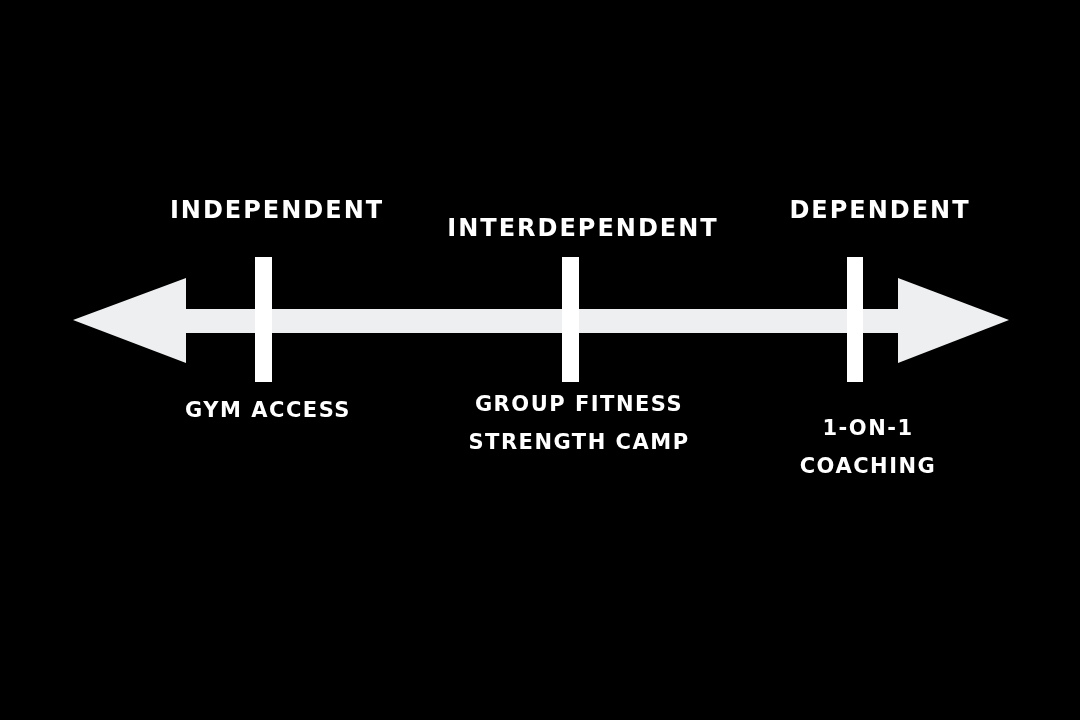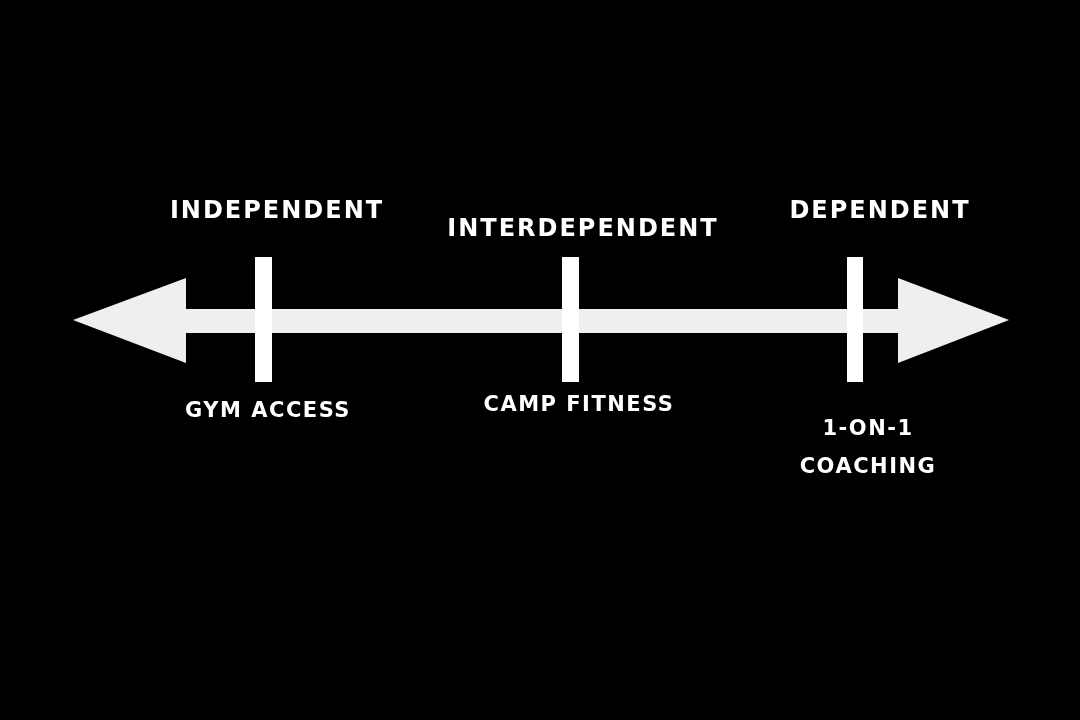--- a/index.html
+++ b/index.html
@@ -27,19 +27,20 @@
 
 <div class="lbl" style="left:277px; top:198px;">INDEPENDENT</div>
 <div class="lbl" style="left:583px; top:216px;">INTERDEPENDENT</div>
 <div class="lbl" style="left:880px; top:198px;">DEPENDENT</div>
 
 <div class="stack" style="left:260px; top:398px;">
   <div>GYM ACCESS</div>
 </div>
 
 <div class="stack" style="left:571px; top:394px; line-height:37.5px;">
-  <div style="line-height:20px; margin-bottom:17.5px;">CAMP FITNESS</div>
+  <div style="line-height:20px; margin-bottom:17.5px;">GROUP FITNESS</div>
+  <div style="line-height:20px; margin-bottom:17.5px;">STRENGTH CAMP</div>
 </div>
 
 <div class="stack" style="left:860px; top:418px;">
   <div style="line-height:20px; margin-bottom:18px;">1-ON-1</div>
   <div style="line-height:20px;text-align:right;">COACHING</div>
 </div>
 
 </body></html>

